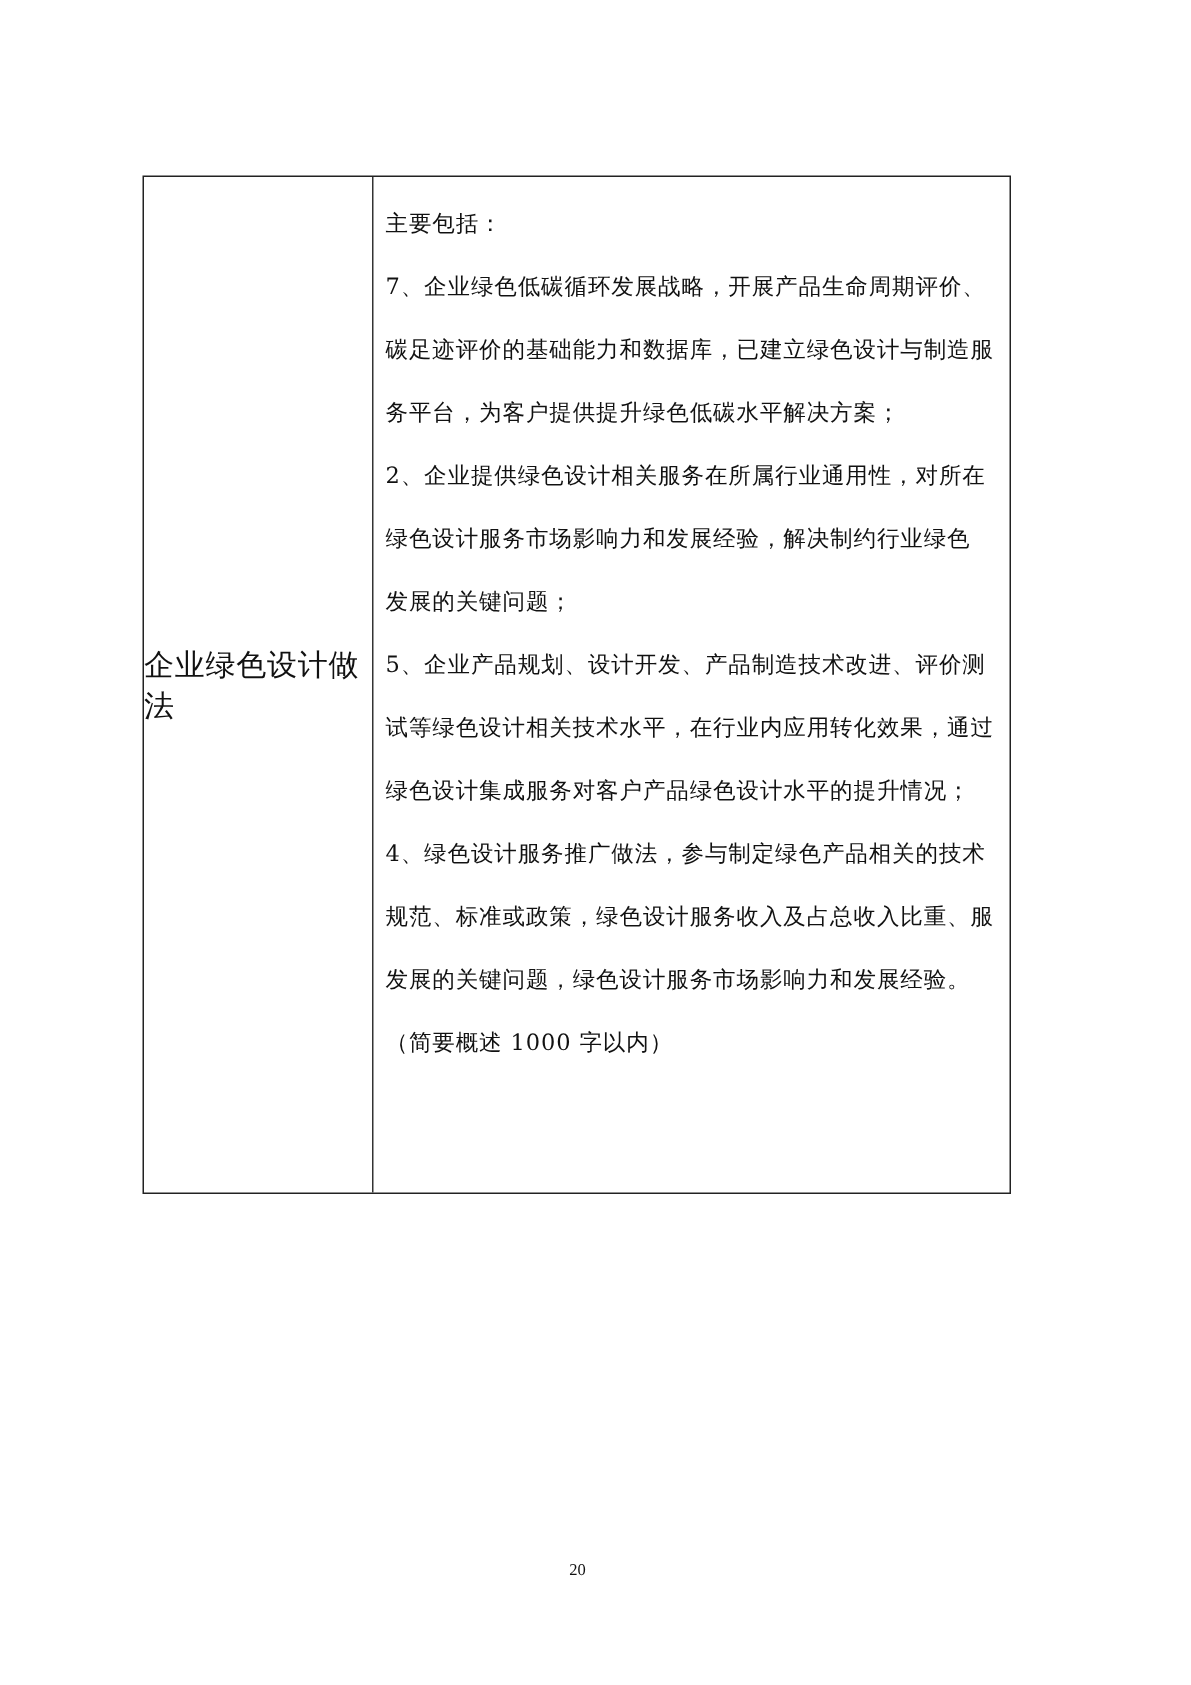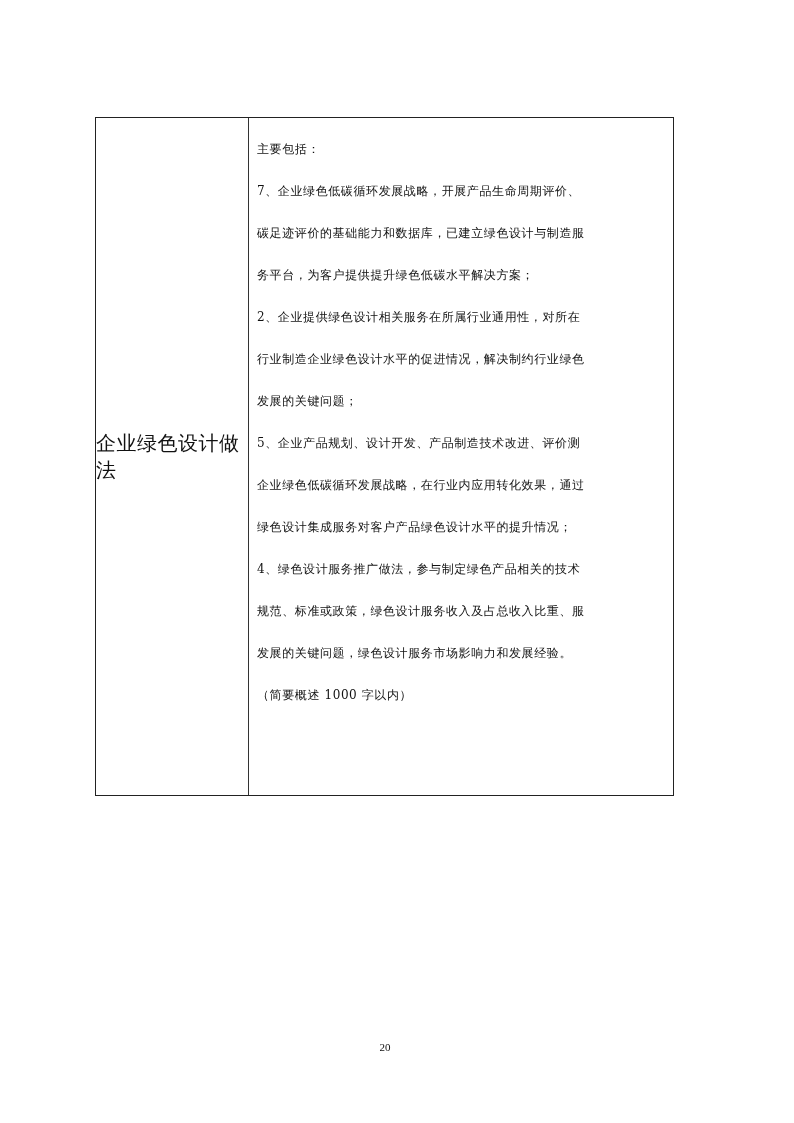--- a/index.html
+++ b/index.html
@@ -21,21 +21,21 @@
       border-right: 1.5px solid #333333;
       box-sizing: border-box;
       display: flex; align-items: center; justify-content: center;
       font-size: 20px;
       letter-spacing: 0.5px;
     }
     .content-cell {
       flex: 1;
       box-sizing: border-box;
       padding: 10px 8px 0 8px;
-      font-size: 12px;
+      font-size: 15px;
       line-height: 42px;
       letter-spacing: 0.6px;
     }
     .content-cell p { margin: 0; }
     .page-number {
       position: absolute;
       left: 0; width: 770px; top: 1041px;
       text-align: center;
       font-size: 11px;
       font-family: "Liberation Serif", serif;
@@ -47,24 +47,24 @@
 <div class="form-table">
   <div class="label-cell">
     <span>企业绿色设计做法</span>
   </div>
   <div class="content-cell">
     <p>主要包括：</p>
     <p>7、企业绿色低碳循环发展战略，开展产品生命周期评价、</p>
     <p>碳足迹评价的基础能力和数据库，已建立绿色设计与制造服</p>
     <p>务平台，为客户提供提升绿色低碳水平解决方案；</p>
     <p>2、企业提供绿色设计相关服务在所属行业通用性，对所在</p>
-    <p>行业制造企业绿色设计水平的促进情况，解决制约行业绿色</p>
+    <p>绿色设计服务市场影响力和发展经验，解决制约行业绿色</p>
     <p>发展的关键问题；</p>
     <p>5、企业产品规划、设计开发、产品制造技术改进、评价测</p>
-    <p>企业绿色低碳循环发展战略，在行业内应用转化效果，通过</p>
+    <p>试等绿色设计相关技术水平，在行业内应用转化效果，通过</p>
     <p>绿色设计集成服务对客户产品绿色设计水平的提升情况；</p>
     <p>4、绿色设计服务推广做法，参与制定绿色产品相关的技术</p>
     <p>规范、标准或政策，绿色设计服务收入及占总收入比重、服</p>
     <p>发展的关键问题，绿色设计服务市场影响力和发展经验。</p>
     <p>（简要概述 1000 字以内）</p>
   </div>
 </div>
 
 <div class="page-number">20</div>
 

